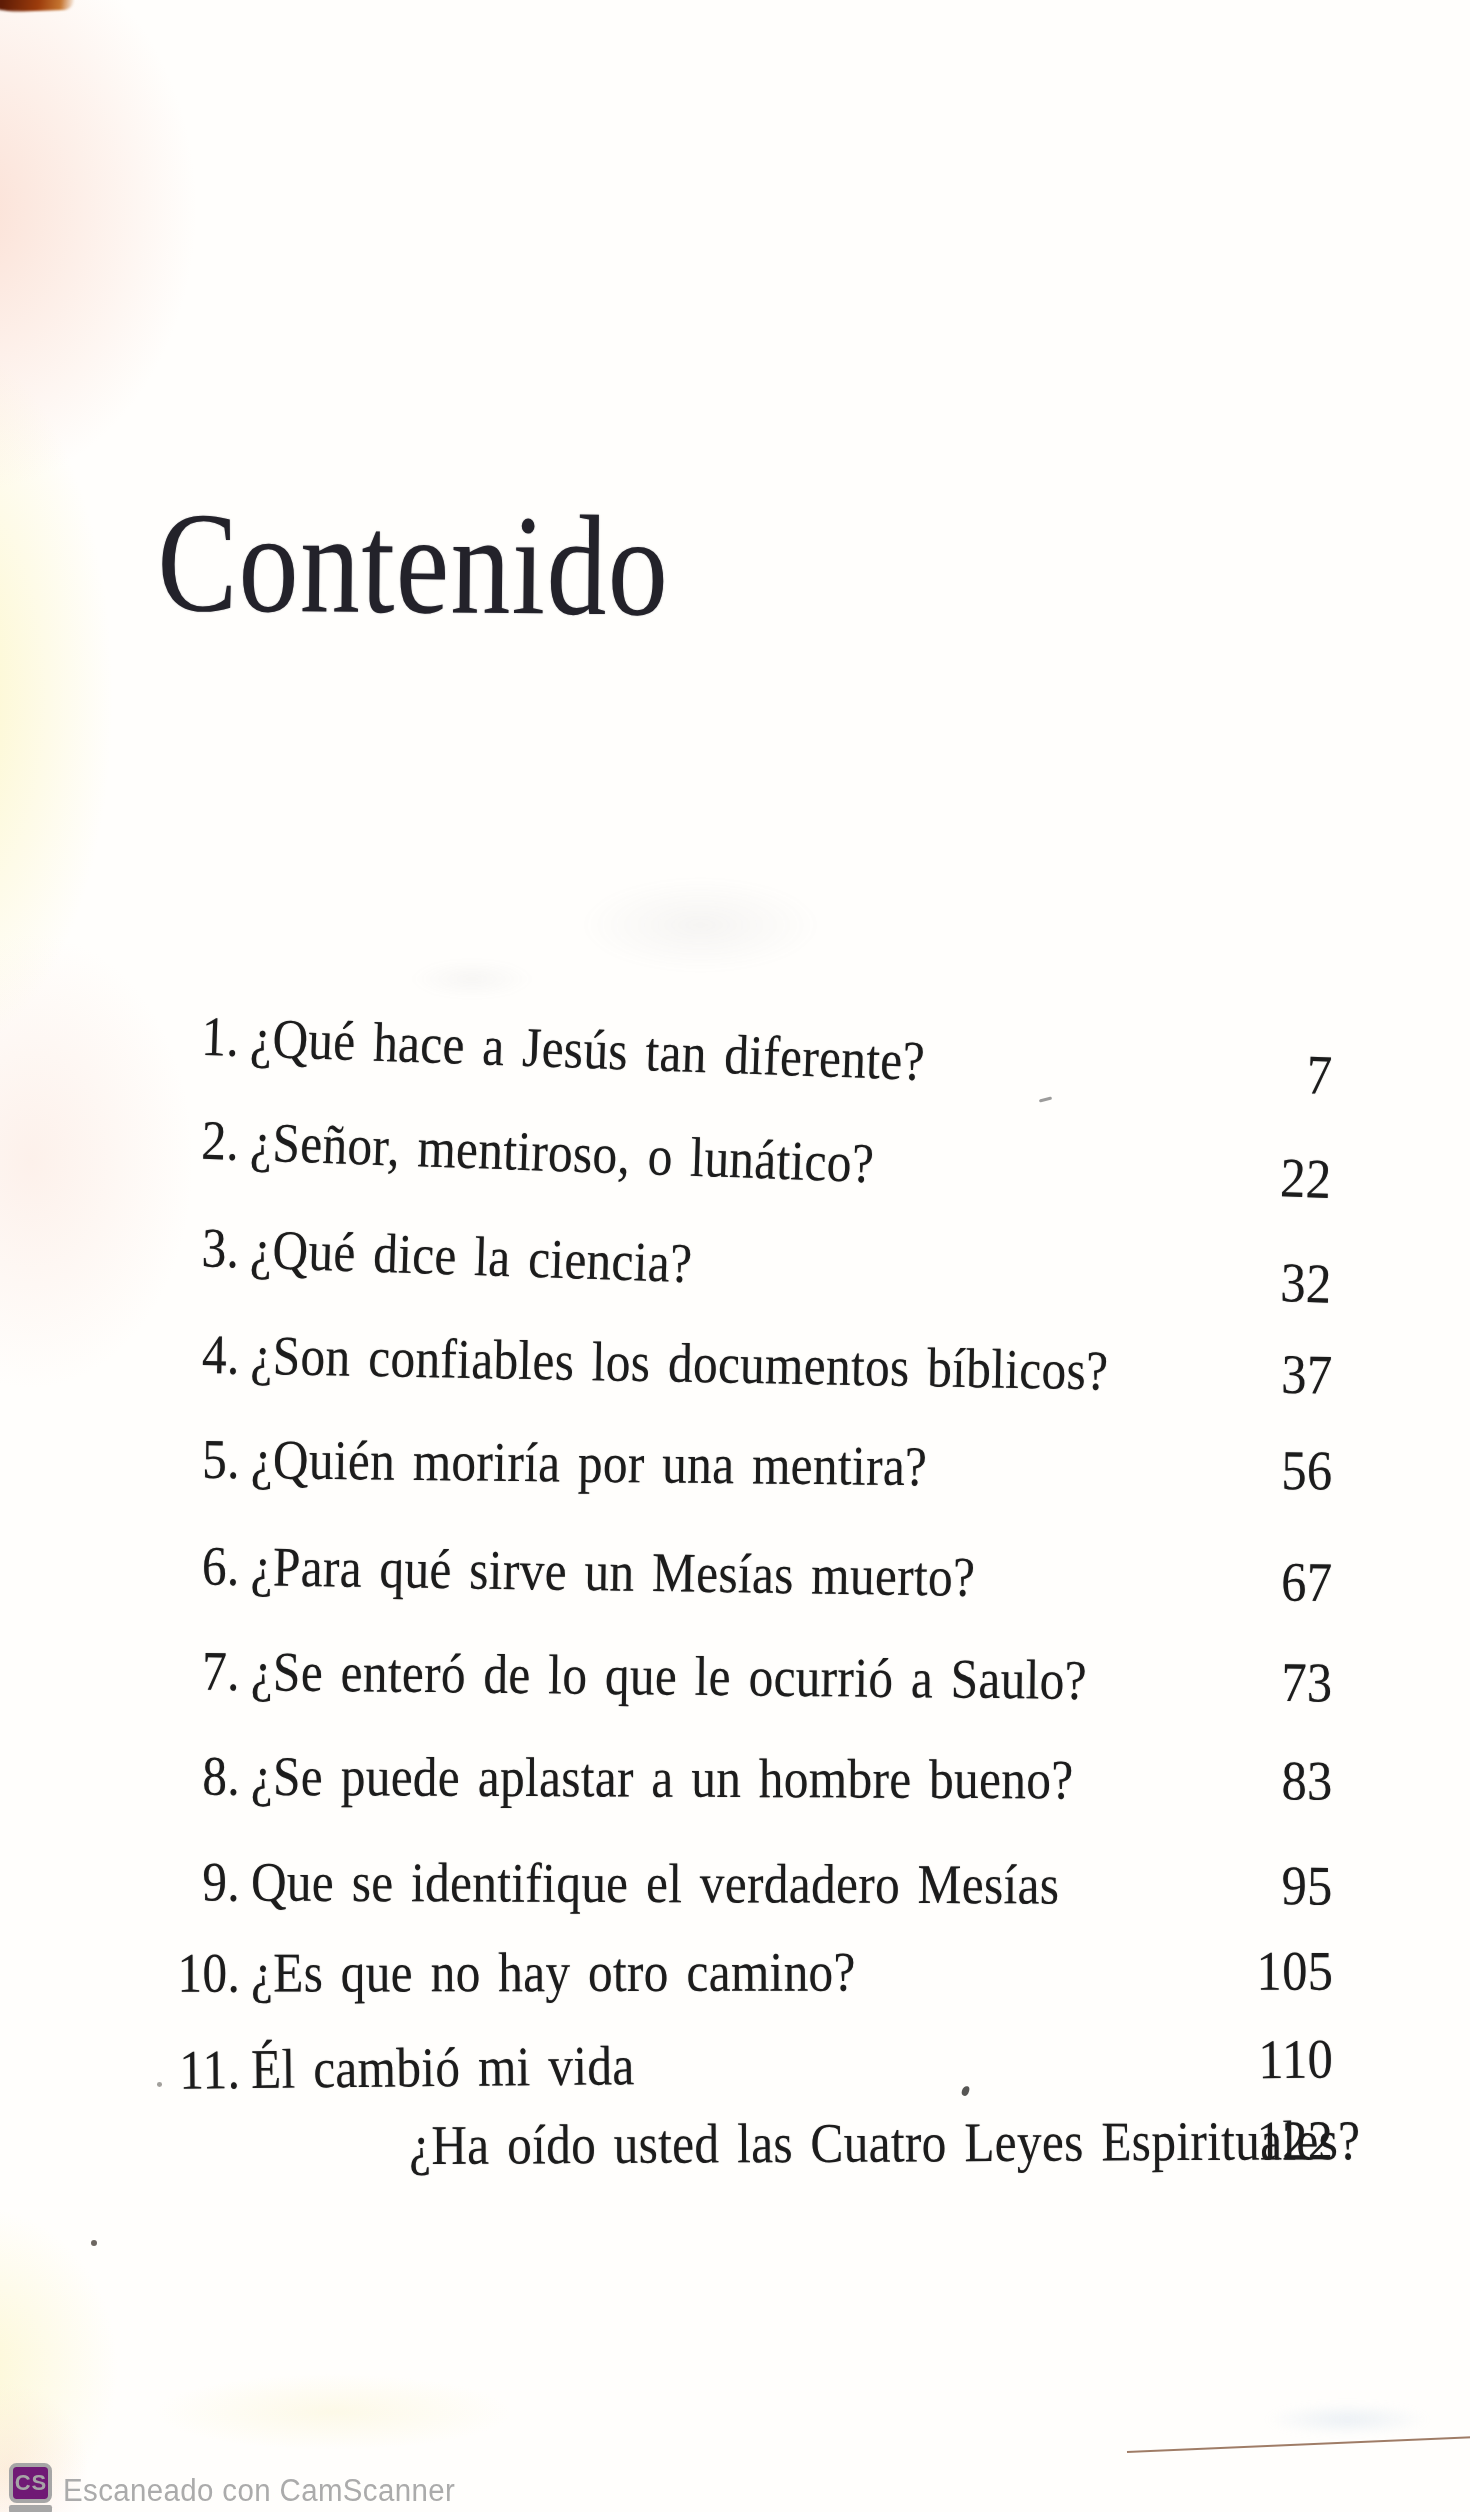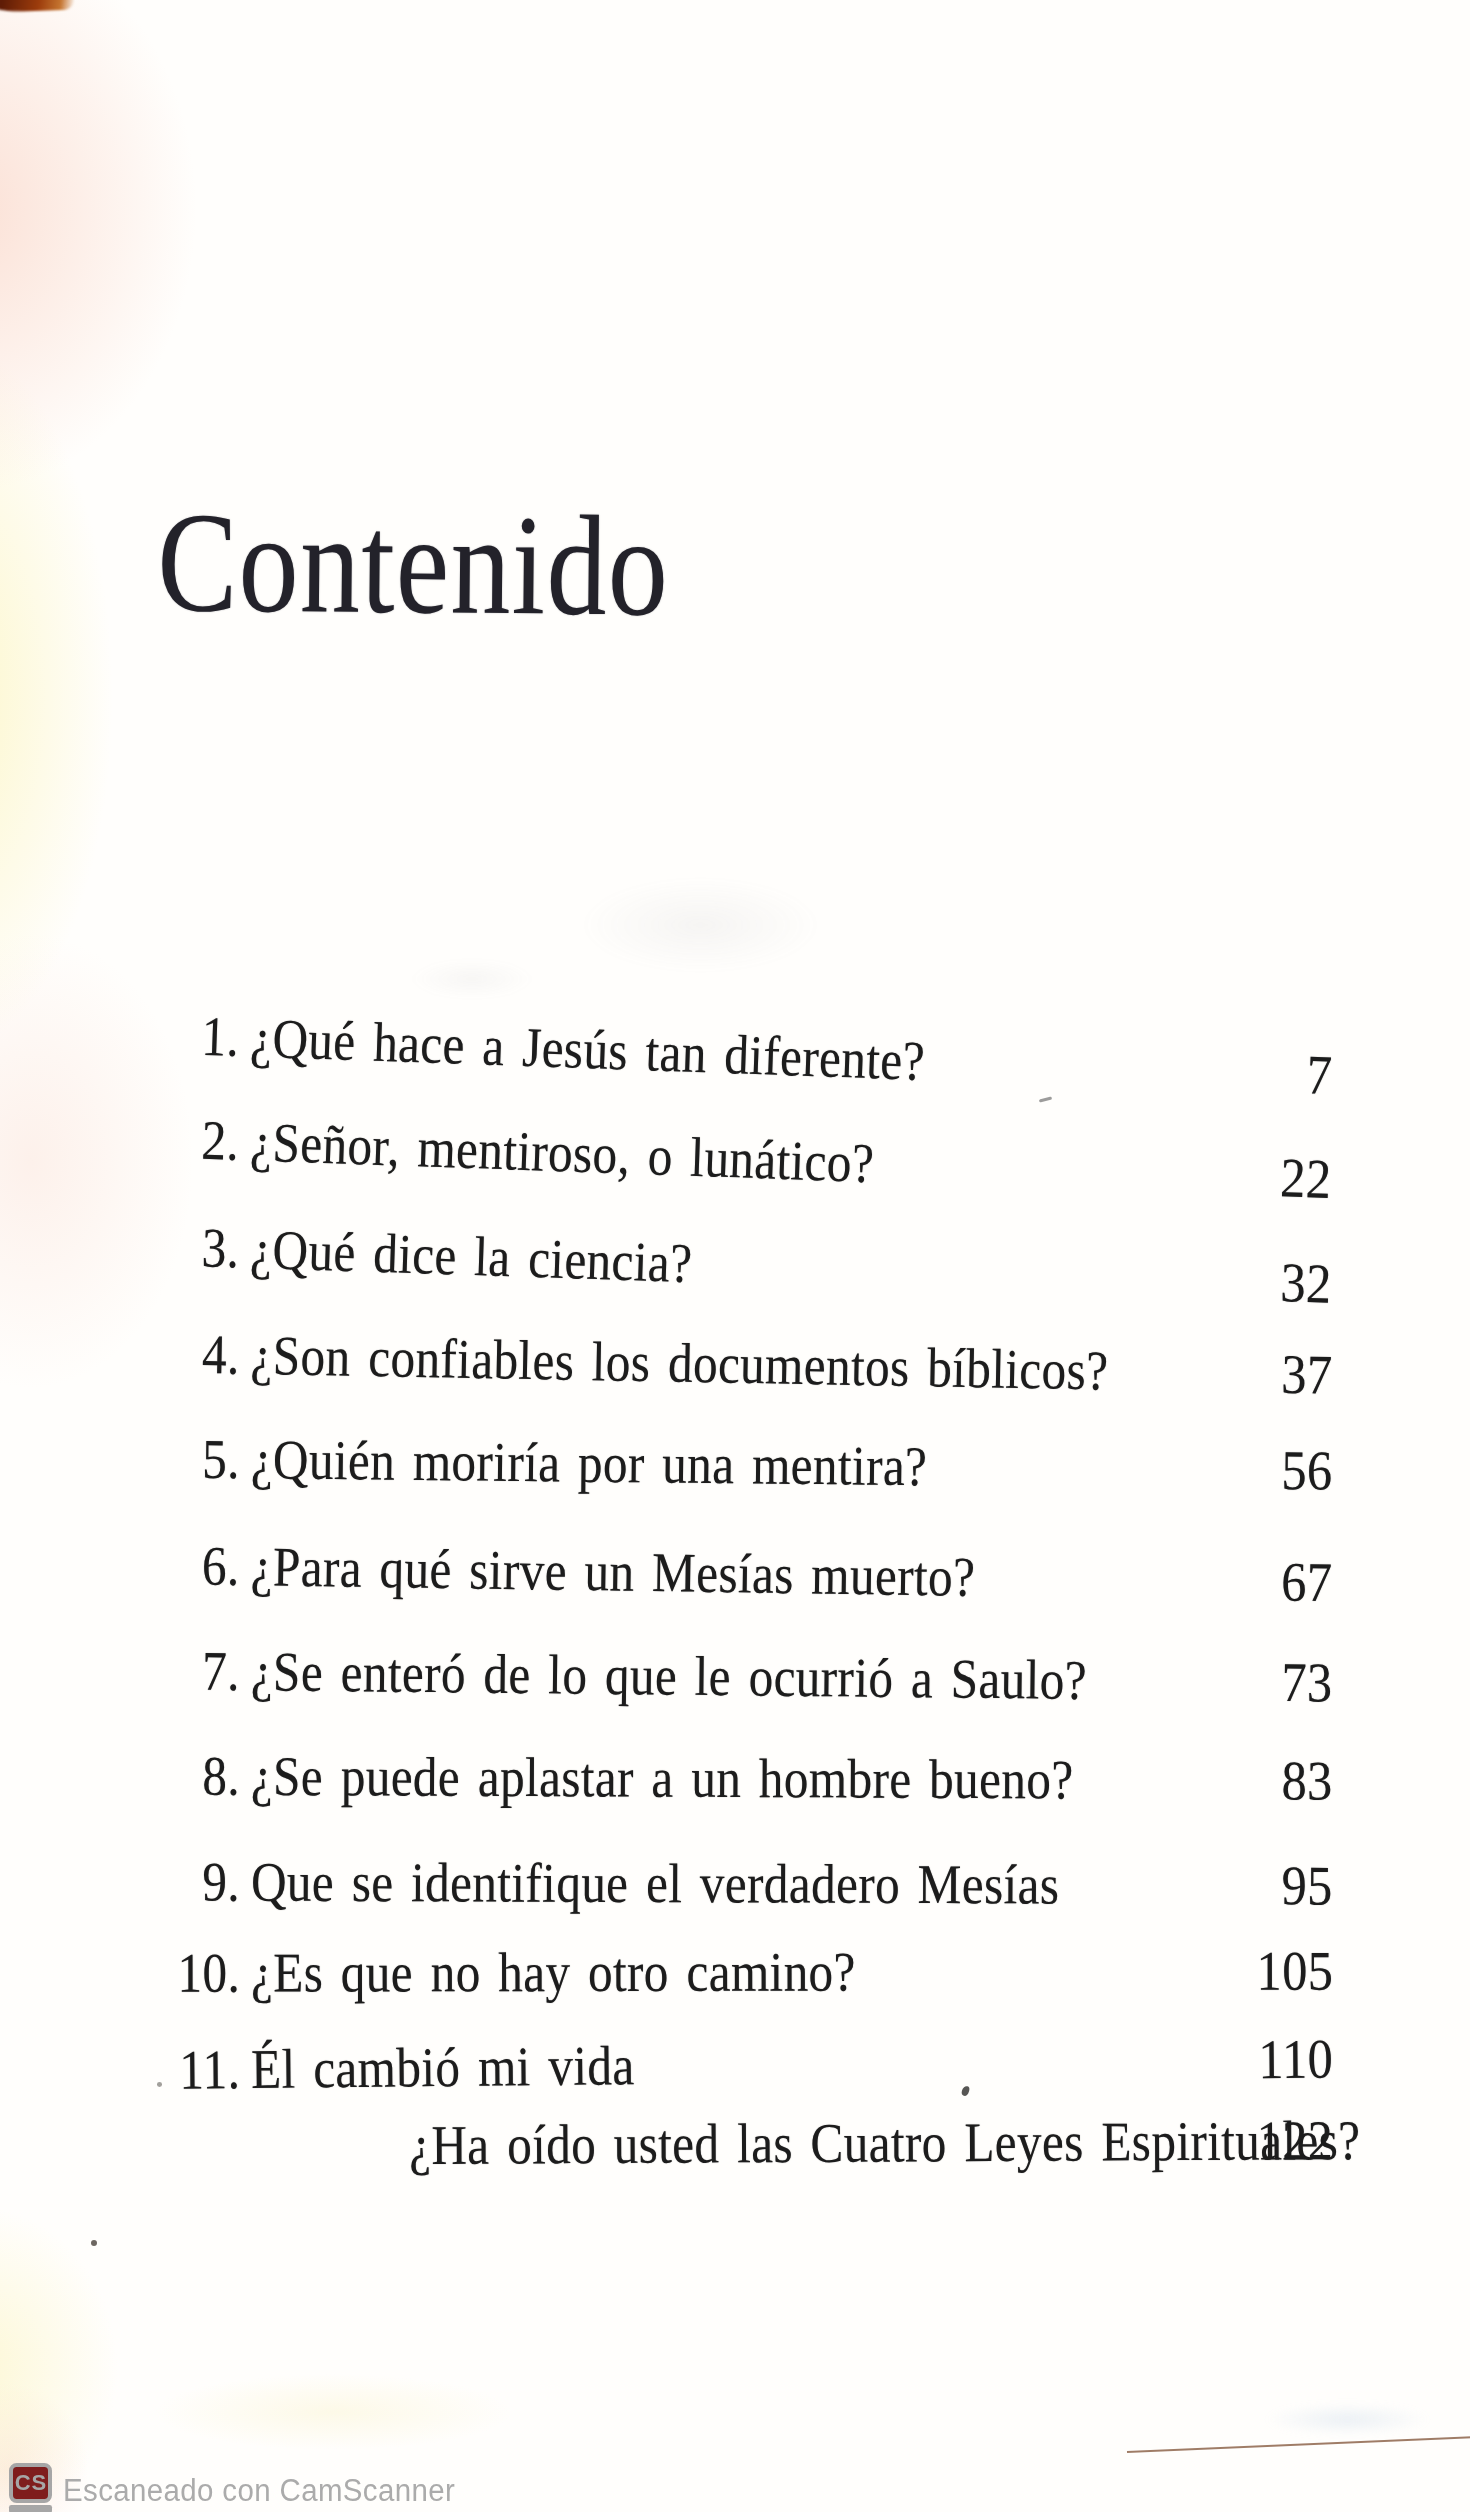--- a/index.html
+++ b/index.html
@@ -54,21 +54,21 @@
     transform:scaleX(.88);transform-origin:right center;}
   .row .txt{display:inline-block;margin-left:11px;
     transform:scaleX(.88);transform-origin:left center;}
   .row.nonum .txt{margin-left:169px;}
   .row .page{position:absolute;right:14px;top:0;display:inline-block;
     transform:scaleX(.9);transform-origin:right center;}
   
   .cam-footer{position:absolute;left:0;top:2454px;width:1471px;height:58px;}
   .cs-badge{position:absolute;left:9.3px;top:8.5px;width:43px;height:40px;
     box-sizing:border-box;border:4.6px solid var(--wm,#a6a6a6);border-radius:7.7px;
-    background:#7f1d1d;display:flex;align-items:center;justify-content:center;}
+    background:#701a75;display:flex;align-items:center;justify-content:center;}
   .cs-badge span{font-family:"Liberation Sans",sans-serif;font-weight:bold;
     font-size:22px;color:var(--wm,#a6a6a6);letter-spacing:0.8px;}
   .cs-tab{position:absolute;left:9.3px;top:51px;width:43px;height:12.4px;
     background:var(--wm,#a6a6a6);border-radius:2.3px 2.3px 7px 7px;}
   .cam-text{position:absolute;left:63px;top:18.6px;
     font-family:"Liberation Sans",sans-serif;font-size:31px;color:#ababab;
     letter-spacing:0.4px;transform:scaleX(.95);transform-origin:left center;}
 </style>
 </head>
 <body style="--ink: #1c1c1c; --title-ink: #23222a; --wm: #a6a6a6;">

